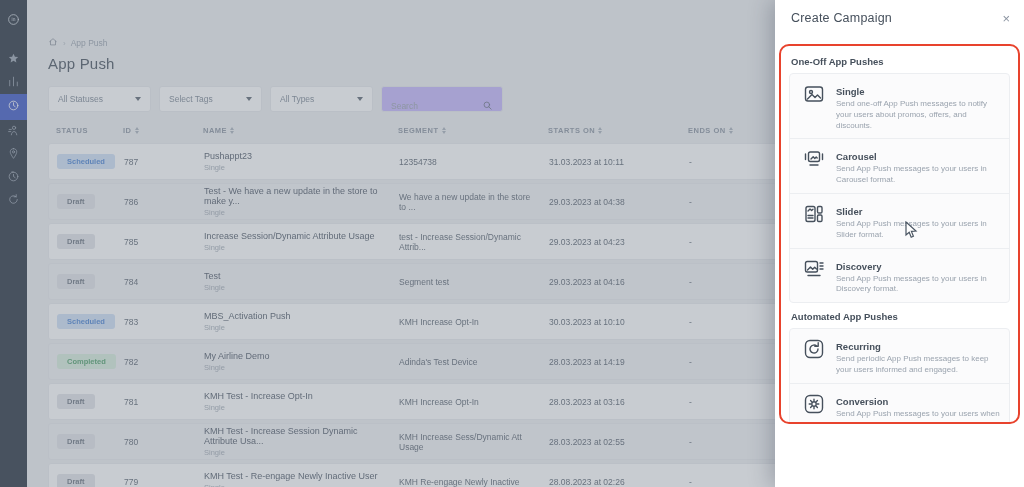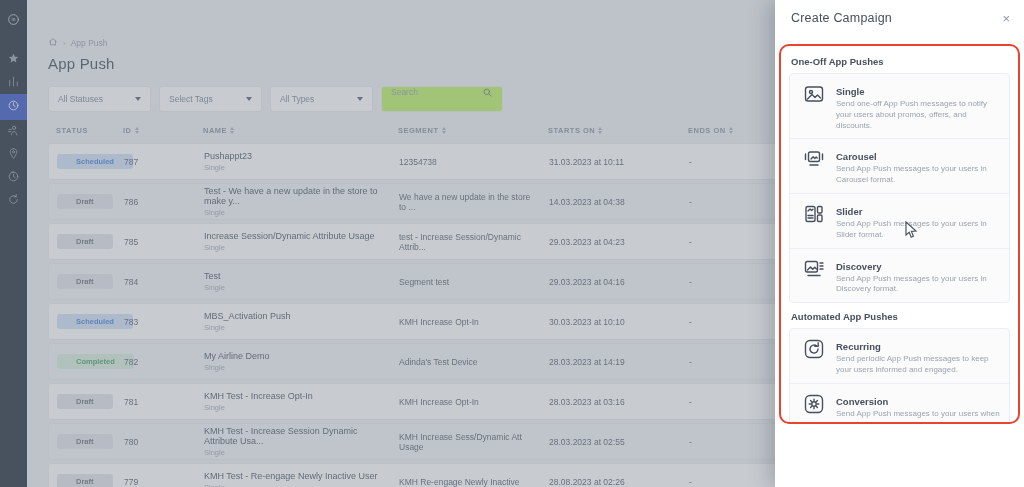--- a/index.html
+++ b/index.html
@@ -27,36 +27,36 @@
   
   .main { position:absolute; left:27px; top:27px; width:748px; height:460px; padding:10px 0 0 21px; }
   .breadcrumb { display:flex; align-items:center; gap:5px; font-size:8.5px; color:#9aa3ae; margin-bottom:6px; }
   .breadcrumb svg { width:10px; height:10px; stroke:#6b7480; fill:none; stroke-width:1.5; stroke-linecap:round; stroke-linejoin:round; }
   .breadcrumb .chev { font-size:8px; color:#b3bac2; }
   .page-title { font-size:15px; color:#46505c; letter-spacing:.2px; margin-bottom:14px; font-weight:normal; }
 
   .filters { display:flex; gap:8px; margin-bottom:14px; }
   .filter-box { width:103px; height:26px; background:#fff; border:1px solid #e7e9ec; border-radius:3px; display:flex; align-items:center; justify-content:space-between; padding:0 9px; font-size:8.5px; color:#7c8794; cursor:pointer; }
   .filter-box .caret { width:0; height:0; border-left:3.5px solid transparent; border-right:3.5px solid transparent; border-top:4px solid #5a6470; }
-  .search-box { width:122px; height:26px; background:#bef264; border:1px solid #e7e9ec; border-radius:3px; display:flex; align-items:flex-start; justify-content:space-between; padding:0 9px; }
+  .search-box { width:122px; height:26px; background:#c4b5fd; border:1px solid #e7e9ec; border-radius:3px; display:flex; align-items:flex-end; justify-content:space-between; padding:0 9px; }
   .search-box input { border:none; outline:none; width:85px; font-size:8.5px; color:#5a6470; font-family:"Liberation Sans",sans-serif; background:transparent; }
   .search-box input::placeholder { color:#9aa3ae; }
   .search-box svg { width:11px; height:11px; stroke:#5a6470; fill:none; stroke-width:1.6; stroke-linecap:round; }
 
   
   .tbl { width:748px; }
   .tbl-head { display:grid; grid-template-columns:67px 80px 195px 150px 140px 1fr; padding:0 0 8px 8px; }
   .th { font-size:7.5px; font-weight:bold; letter-spacing:.5px; color:#8a93a0; display:flex; align-items:center; gap:3px; cursor:pointer; }
   .sort { display:inline-flex; flex-direction:column; gap:1px; }
   .sort i { display:block; width:0; height:0; border-left:2.5px solid transparent; border-right:2.5px solid transparent; }
   .sort .up { border-bottom:3px solid #a8b0ba; }
   .sort .down { border-top:3px solid #a8b0ba; }
   .row { display:grid; grid-template-columns:67px 80px 195px 150px 140px 1fr; align-items:center; min-height:37px; background:#fff; border:1px solid #e9ebee; border-radius:3px; margin-bottom:3px; padding-left:8px; cursor:pointer; }
   .row.alt { background:#f2f3f5; }
-  .badge { display:inline-block; font-size:7.5px; padding:3px 19px; border-radius:3px; font-weight:bold; }
+  .badge { display:inline-block; font-size:7.5px; padding:3px 10px; border-radius:3px; font-weight:bold; }
   .badge.scheduled { background:#cfe0f6; color:#4a83d4; }
   .badge.draft { background:#e2e4e8; color:#6b7480; }
   .badge.completed { background:#d7eedd; color:#4fa06a; }
   .cell { font-size:8.5px; color:#5a6470; padding-right:10px; }
   .cell .nm { font-size:9px; color:#4e5866; margin-bottom:2px; }
   .cell .sub { font-size:7.5px; color:#a4acb6; }
 
   
   .overlay { position:absolute; left:0; top:0; width:775px; height:487px; background:rgba(125,133,146,0.42); z-index:5; }
 
@@ -204,21 +204,21 @@
             <div class="cell">-</div>
           </div>
           <div class="row alt">
             <div class="cell"><span class="badge draft">Draft</span></div>
             <div class="cell">786</div>
             <div class="cell">
               <div class="nm">Test - We have a new update in the store to make y...</div>
               <div class="sub">Single</div>
             </div>
             <div class="cell">We have a new update in the store to ...</div>
-            <div class="cell">14.03.2023 at 04:38</div>
+            <div class="cell">29.03.2023 at 04:38</div>
             <div class="cell">-</div>
           </div>
           <div class="row">
             <div class="cell"><span class="badge draft">Draft</span></div>
             <div class="cell">785</div>
             <div class="cell">
               <div class="nm">Increase Session/Dynamic Attribute Usage</div>
               <div class="sub">Single</div>
             </div>
             <div class="cell">test - Increase Session/Dynamic Attrib...</div>

